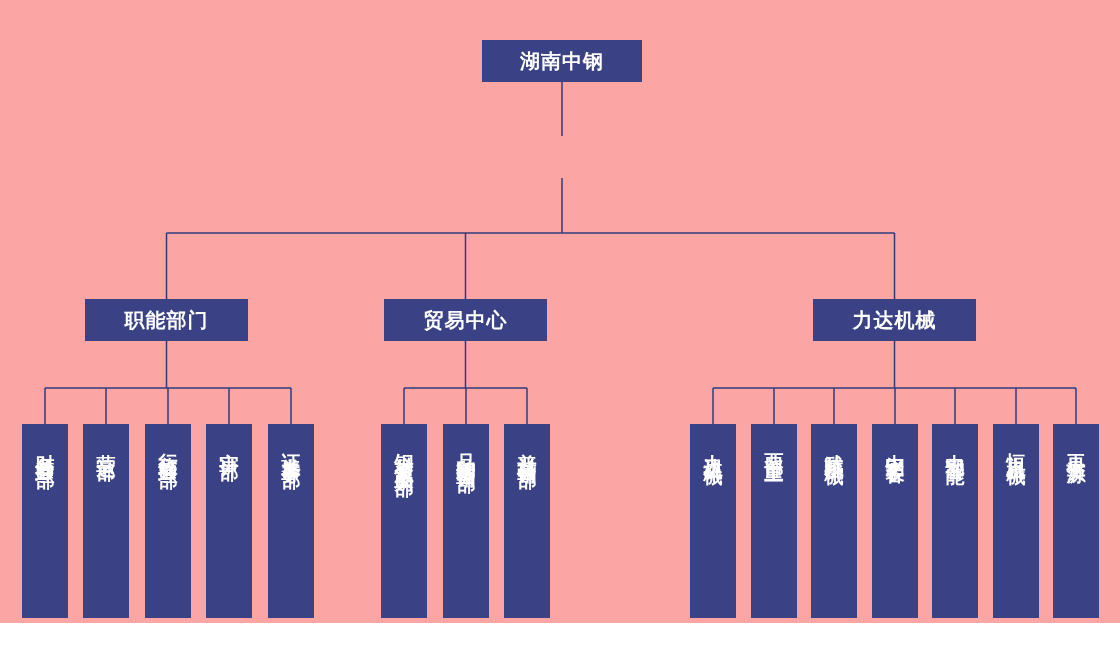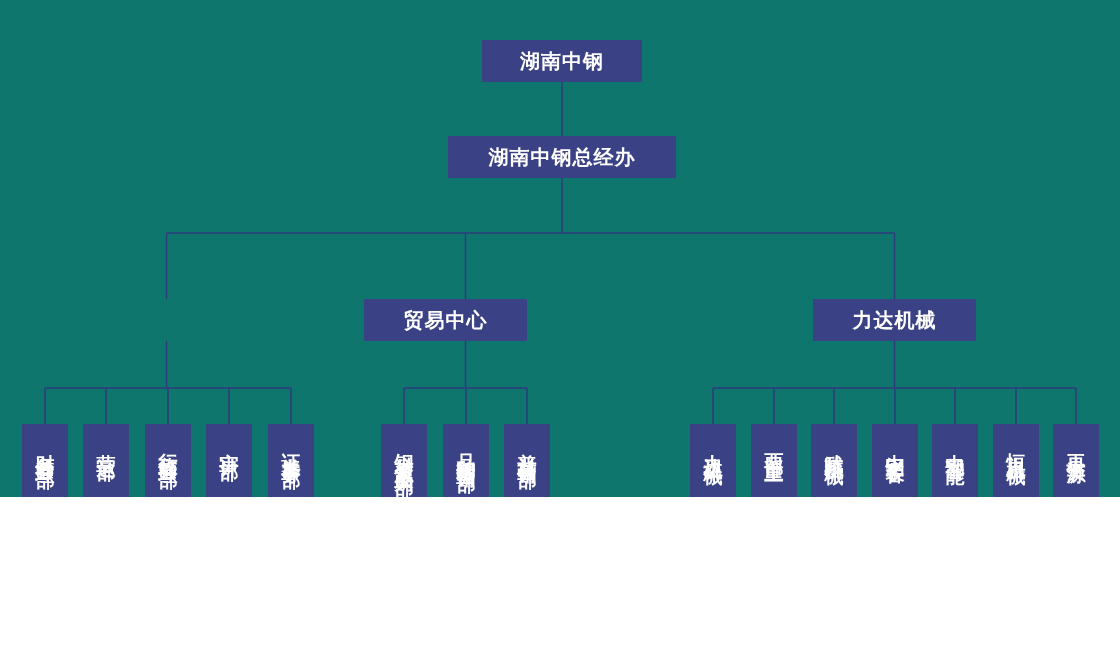--- a/index.html
+++ b/index.html
@@ -3,22 +3,22 @@
 <meta charset="utf-8">
 <style>
   html, body {
     margin: 0;
     padding: 0;
     background: #ffffff;
   }
   .canvas {
     position: relative;
     width: 1120px;
-    height: 497px;
-    background: #0f766e;
+    height: 623px;
+    background: #fca5a5;
     overflow: hidden;
     font-family: "Liberation Sans", "DejaVu Sans", sans-serif;
   }
   .connector-layer {
     position: absolute;
     left: 0;
     top: 0;
     width: 1120px;
     height: 647px;
     pointer-events: none;
@@ -74,23 +74,23 @@
       M404 388 H527
       M404 388 V424 M466 388 V424 M527 388 V424
       M894.5 341 V388
       M713 388 H1076
       M713 388 V424 M774 388 V424 M834 388 V424 M895 388 V424 M955 388 V424 M1016 388 V424 M1076 388 V424
     "></path>
   </svg>
 
   <div class="node hnode root-node">湖南中钢</div>
 
-  <div class="node hnode office-node">湖南中钢总经办</div>
 
-  <div class="node hnode group-node" style="left:364px;">贸易中心</div>
+  <div class="node hnode group-node" style="left:85px;">职能部门</div>
+  <div class="node hnode group-node" style="left:384px;">贸易中心</div>
   <div class="node hnode group-node" style="left:813px;">力达机械</div>
 
   <div class="node vnode" style="left:22px;">财务管理部</div>
   <div class="node vnode" style="left:83px;">营运部</div>
   <div class="node vnode" style="left:145px;">行政管理部</div>
   <div class="node vnode" style="left:206px;">审计部</div>
   <div class="node vnode" style="left:268px;">证券事务部</div>
 
   <div class="node vnode" style="left:381px;">钢材资源采购部</div>
   <div class="node vnode" style="left:443px;">品种钢营销部</div>

